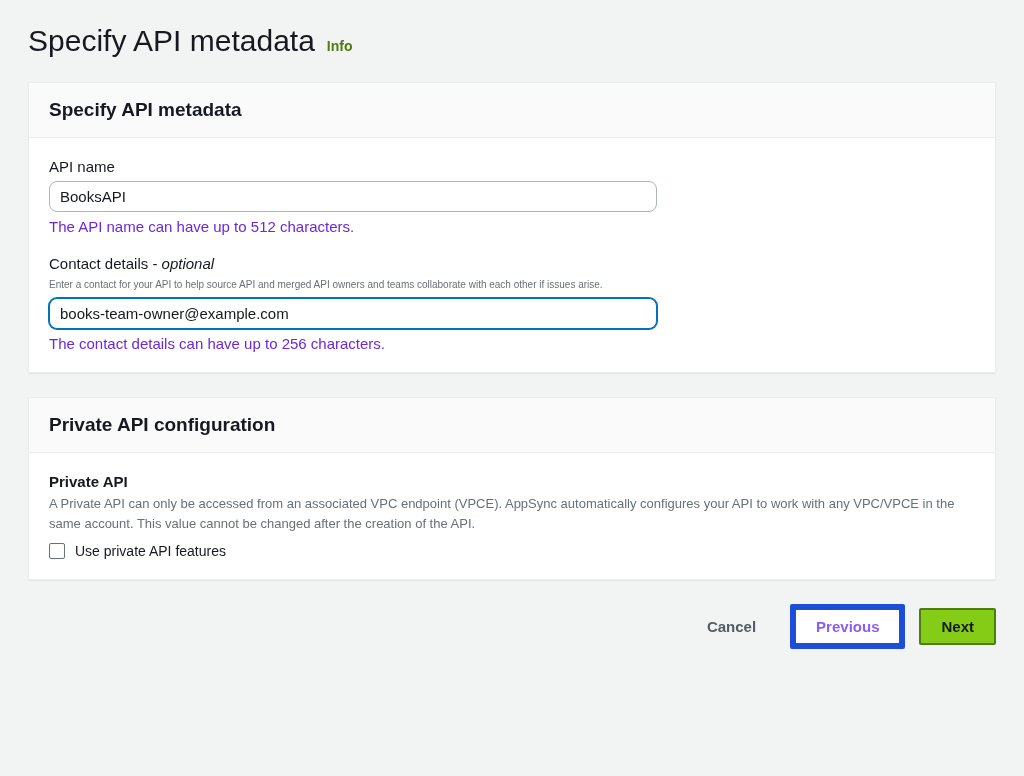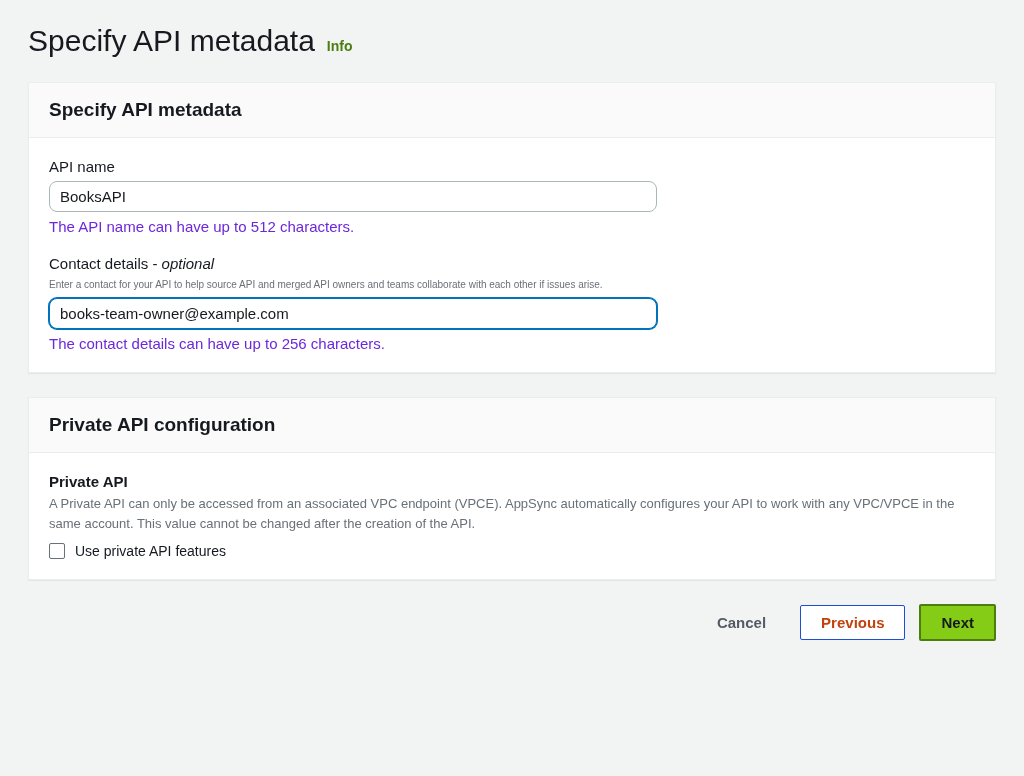--- a/index.html
+++ b/index.html
@@ -148,22 +148,22 @@
       cursor: pointer;
       border: none;
     }
     .btn-link {
       background: transparent;
       color: #545b64;
       border: none;
     }
     .btn-secondary {
       background: #fff;
-      color: #c2410c;
-      border: 1px solid #1d4ed8;
+      color: #8b5cf6;
+      border: 6px solid #1d4ed8;
     }
     .btn-primary {
       background: #84cc16;
       color: #16191f;
       border: 2px solid #4d7c0f;
     }
   </style>
 </head>
 <body>
 

